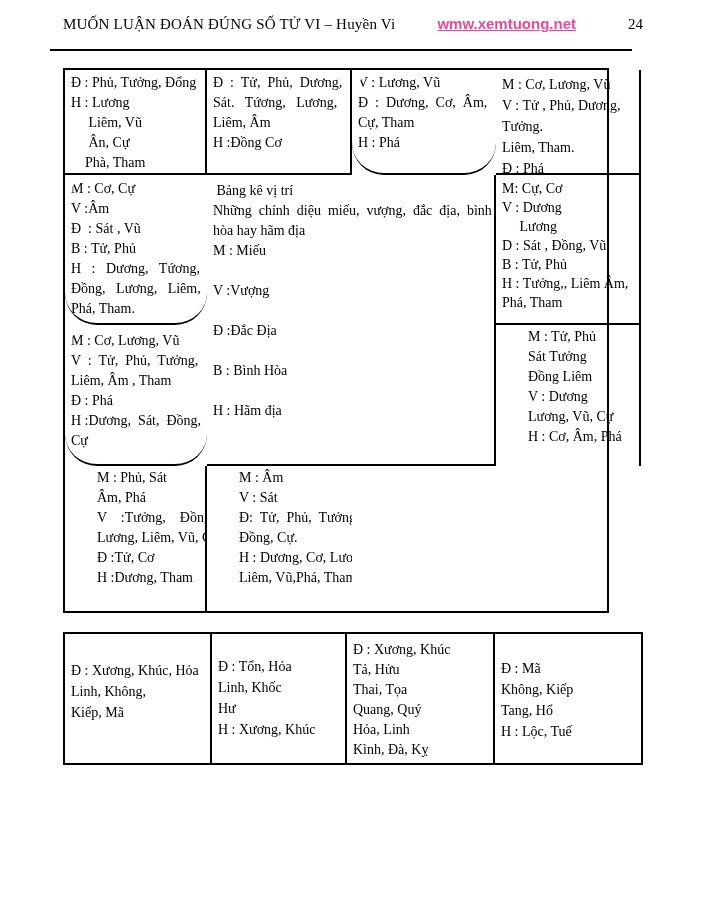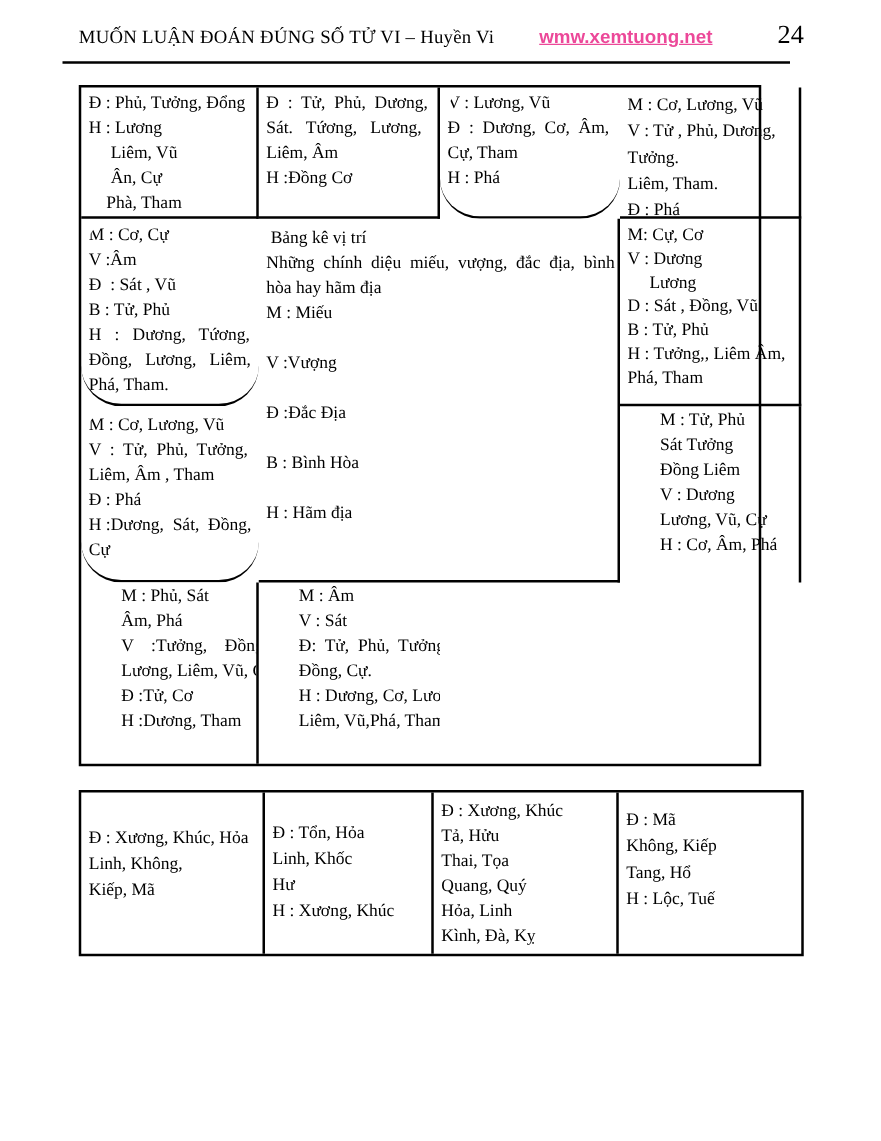--- a/index.html
+++ b/index.html
@@ -21,21 +21,21 @@
     font-size: 15px; letter-spacing: 0.2px; white-space: pre;
   }
   .header .link {
     margin-left: auto;
     font-family: "Liberation Sans", sans-serif;
     font-weight: bold; font-size: 15px;
     color: #ec4899; text-decoration: underline;
     cursor: pointer; white-space: pre;
   }
   .header .pageno {
-    margin-left: 52px; font-size: 21px; white-space: pre;
+    margin-left: 52px; font-size: 15px; white-space: pre;
   }
 
   .rule {
     position: absolute; left: 50px; top: 49px;
     width: 582px; height: 2px; background: #000000;
   }
 
   
   .main-table {
     position: absolute; left: 63px; top: 68px;
@@ -73,21 +73,21 @@
   .cell.mlt  { line-height: 21px; padding-top: 4px; }
   .cell.mlb  { line-height: 19px; padding-top: 4px; }
   .cell.ctr  { line-height: 20px; padding-top: 6px; grid-column: 2 / 4; grid-row: 2 / 4; }
   .cell.mrt  { line-height: 20px; padding-top: 4px; }
   .cell.mrb  { line-height: 20px; padding-top: 6px; }
   .cell.r3   { line-height: 20px; padding-top: 2px; padding-left: 32px; }
 
   .cell.b1 { line-height: 21px; padding-top: 26px; }
   .cell.b2 { line-height: 21px; padding-top: 22px; }
   .cell.b3 { line-height: 20px; padding-top: 6px;  }
-  .cell.b4 { line-height: 21px; padding-top: 12px; }
+  .cell.b4 { line-height: 21px; padding-top: 12px; margin-top: 12px; }
 </style>
 </head>
 <body>
 
 <div class="header">
   <span class="title">MUỐN LUẬN ĐOÁN ĐÚNG SỐ TỬ VI – Huyền Vi</span>
   <span class="link">wmw.xemtuong.net</span>
   <span class="pageno">24</span>
 </div>
 

